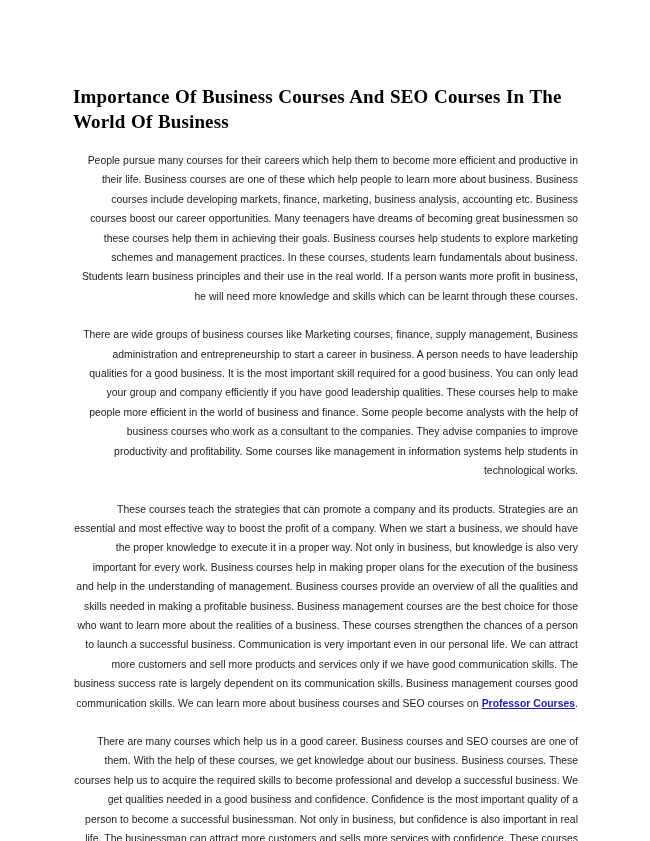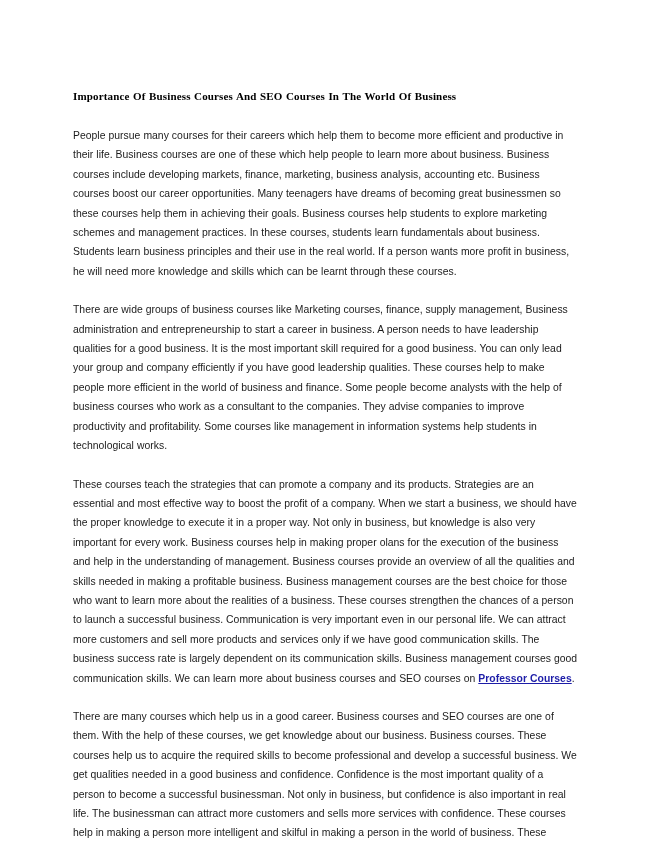--- a/index.html
+++ b/index.html
@@ -19,21 +19,21 @@
     width: 650px;
     height: 841px;
     background: #ffffff;
     box-sizing: border-box;
     padding: 84px 72px 0 73px;
   }
 
   .doc-title {
     font-family: "Liberation Serif", serif;
     font-weight: bold;
-    font-size: 11px;
+    font-size: 19px;
     line-height: 25px;
     color: #000000;
     letter-spacing: 0.15px;
     margin: 0 0 17px 0;
     word-spacing: 0.6px;
   }
 
   .section-heading {
     font-family: "Liberation Serif", serif;
     font-weight: bold;
@@ -47,21 +47,21 @@
 
   .section-heading.spaced {
     margin-top: 19px;
   }
 
   .body-text {
     font-family: "Liberation Sans", sans-serif;
     font-size: 10.4px;
     line-height: 19.4px;
     color: #1a1a1a;
-    text-align: left;
+    text-align: right;
     margin: 0;
     letter-spacing: 0.02px;
     word-spacing: 0.1px;
   }
 
   .body-text + .body-text {
     margin-top: 19px;
   }
 
   .doclink {

